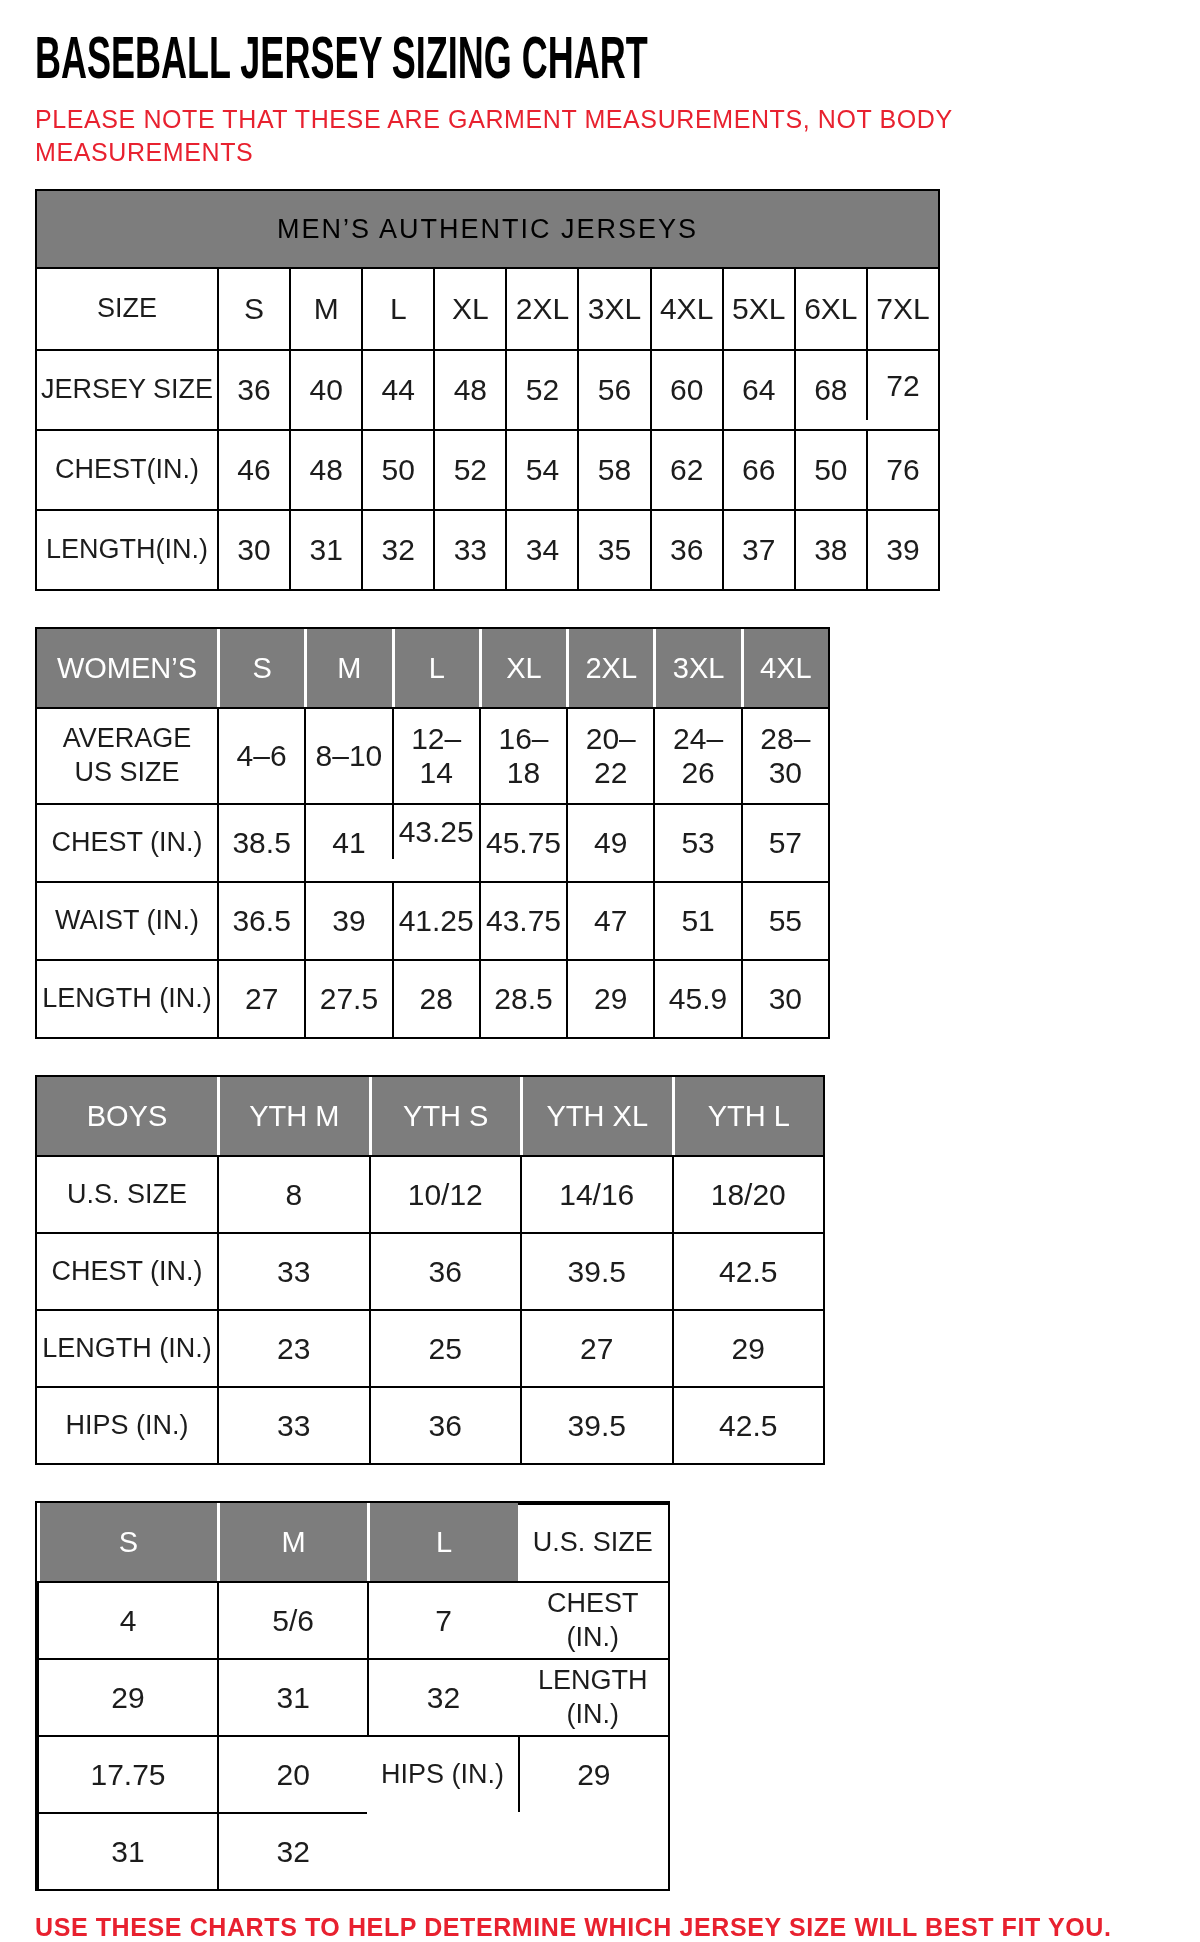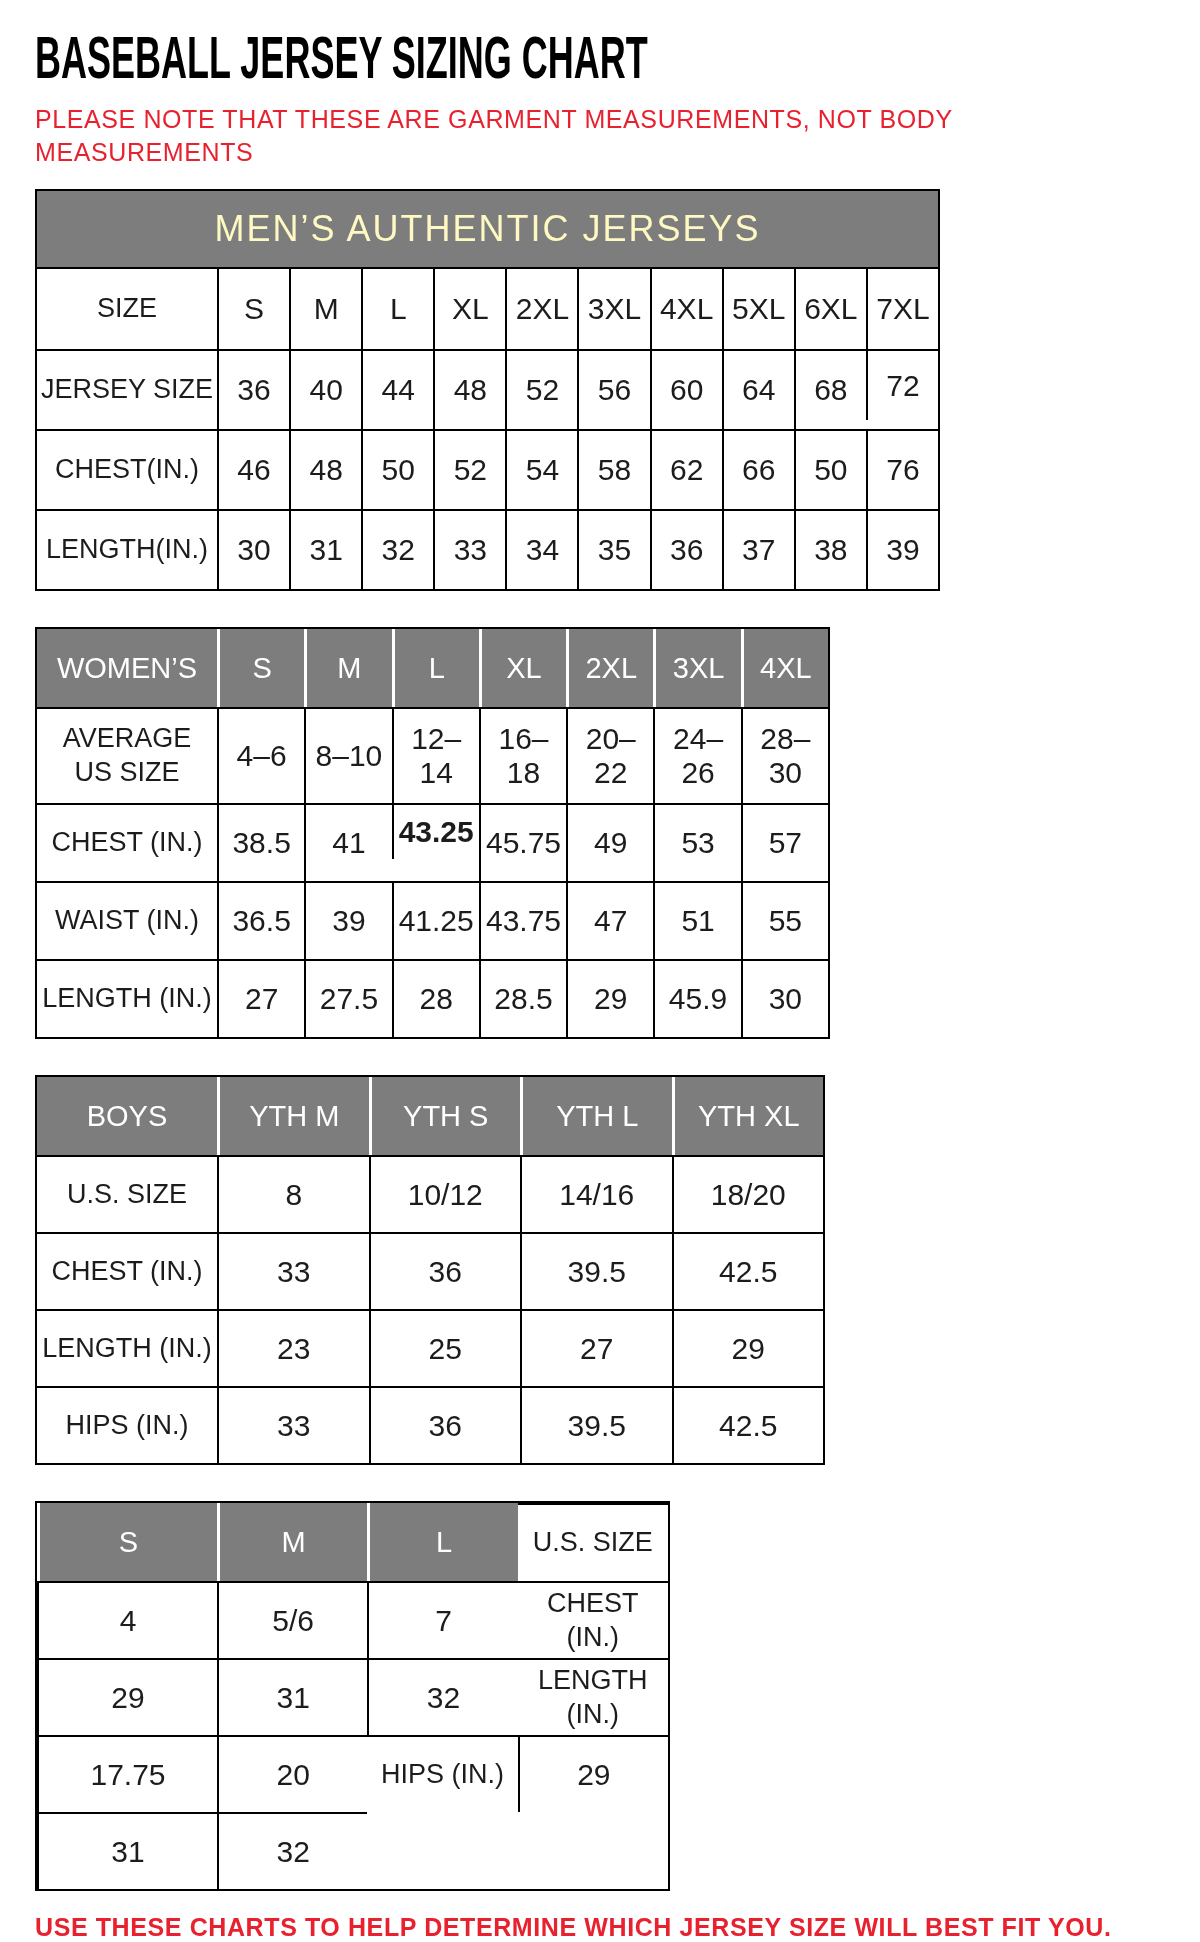--- a/index.html
+++ b/index.html
@@ -36,25 +36,25 @@
 
   .tbl {
     margin-top: 36px;
     border: 2px solid #000;
     background: #fff;
   }
   .tbl.first { margin-top: 20px; }
 
   .banner {
     background: var(--gray, #7d7d7d);
-    color: #fef9c3;
+    color: #000000;
     display: flex;
     align-items: center;
     justify-content: center;
-    font-size: 36px;
+    font-size: 27px;
     letter-spacing: 2px;
     border-bottom: 2px solid #000;
   }
 
   .grid { display: grid; }
 
   .cell {
     display: flex;
     align-items: center;
     justify-content: center;
@@ -158,21 +158,21 @@
           <div class="cell bt bl" style="height: 96px;">4–6</div>
           <div class="cell bt bl" style="height: 96px;">8–10</div>
           <div class="cell bt bl" style="height: 96px;">12–14</div>
           <div class="cell bt bl" style="height: 96px;">16–18</div>
           <div class="cell bt bl" style="height: 96px;">20–22</div>
           <div class="cell bt bl" style="height: 96px;">24–26</div>
           <div class="cell bt bl" style="height: 96px;">28–30</div>
           <div class="cell label bt" style="height: 78px;">CHEST (IN.)</div>
           <div class="cell bt bl" style="height: 78px;">38.5</div>
           <div class="cell bt bl" style="height: 78px;">41</div>
-          <div class="cell bt bl" style="height: 56px; font-weight: bold;">43.25</div>
+          <div class="cell bt bl" style="height: 56px;">43.25</div>
           <div class="cell bt bl" style="height: 78px;">45.75</div>
           <div class="cell bt bl" style="height: 78px;">49</div>
           <div class="cell bt bl" style="height: 78px;">53</div>
           <div class="cell bt bl" style="height: 78px;">57</div>
           <div class="cell label bt" style="height: 78px;">WAIST (IN.)</div>
           <div class="cell bt bl" style="height: 78px;">36.5</div>
           <div class="cell bt bl" style="height: 78px;">39</div>
           <div class="cell bt bl" style="height: 78px;">41.25</div>
           <div class="cell bt bl" style="height: 78px;">43.75</div>
           <div class="cell bt bl" style="height: 78px;">47</div>
@@ -186,22 +186,22 @@
           <div class="cell bt bl" style="height: 78px;">29</div>
           <div class="cell bt bl" style="height: 78px;">45.9</div>
           <div class="cell bt bl" style="height: 78px;">30</div>
         </div>
       </div>
       <div class="tbl" style="width: 790px;">
         <div class="grid" style="grid-template-columns: 180px repeat(4, 1fr);">
           <div class="cell label gray" style="height: 78px;">BOYS</div>
           <div class="cell gray wl" style="height: 78px;">YTH M</div>
           <div class="cell gray wl" style="height: 78px;">YTH S</div>
+          <div class="cell gray wl" style="height: 78px;">YTH XL</div>
           <div class="cell gray wl" style="height: 78px;">YTH L</div>
-          <div class="cell gray wl" style="height: 78px;">YTH XL</div>
           <div class="cell label bt" style="height: 77px;">U.S. SIZE</div>
           <div class="cell bt bl" style="height: 77px;">8</div>
           <div class="cell bt bl" style="height: 77px;">10/12</div>
           <div class="cell bt bl" style="height: 77px;">14/16</div>
           <div class="cell bt bl" style="height: 77px;">18/20</div>
           <div class="cell label bt" style="height: 77px;">CHEST (IN.)</div>
           <div class="cell bt bl" style="height: 77px;">33</div>
           <div class="cell bt bl" style="height: 77px;">36</div>
           <div class="cell bt bl" style="height: 77px;">39.5</div>
           <div class="cell bt bl" style="height: 77px;">42.5</div>

